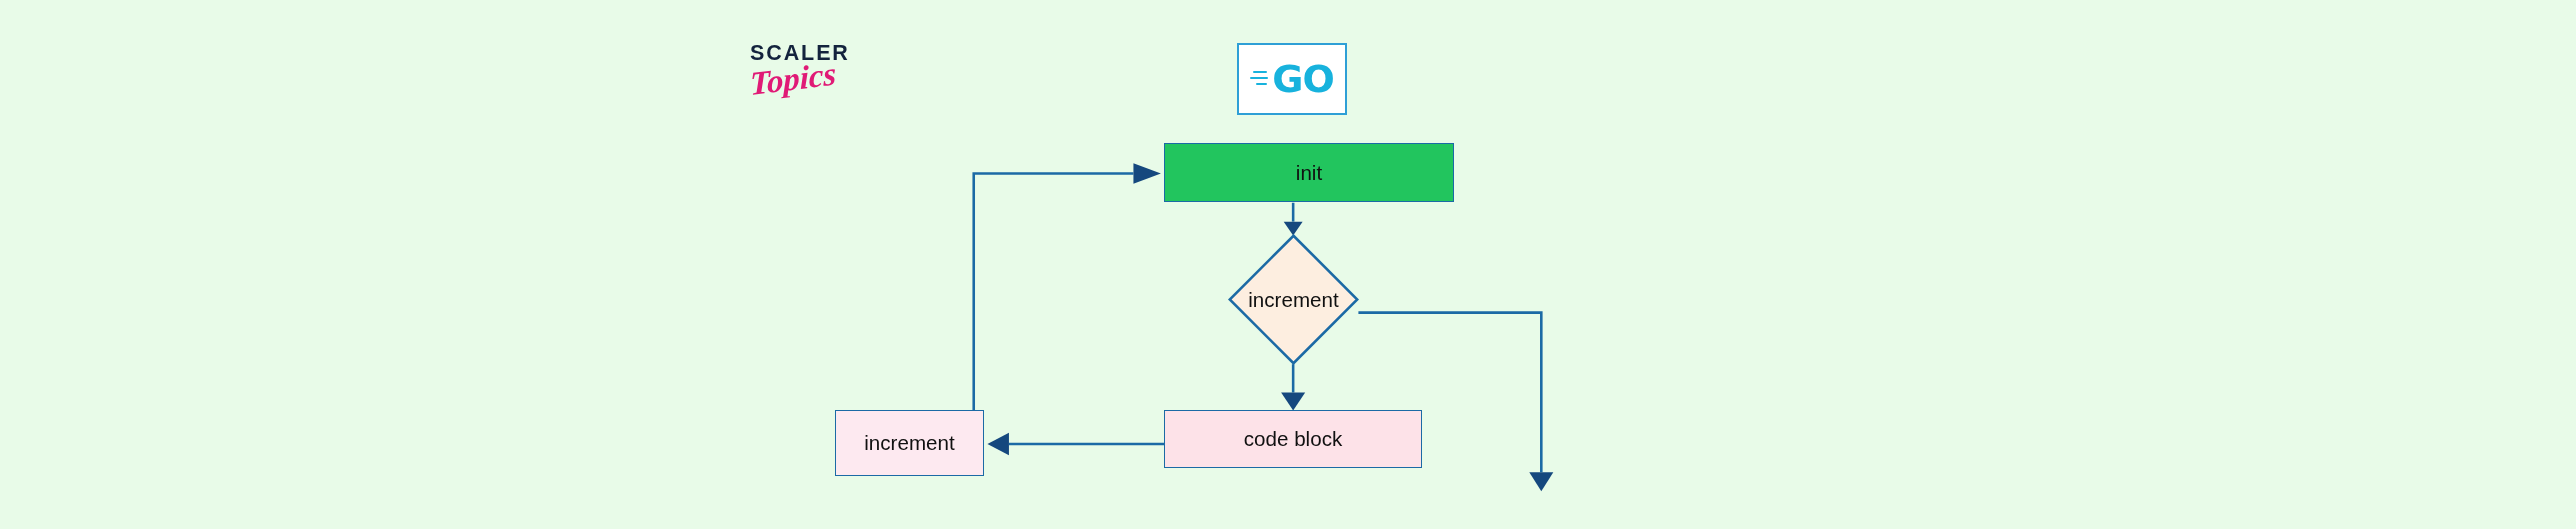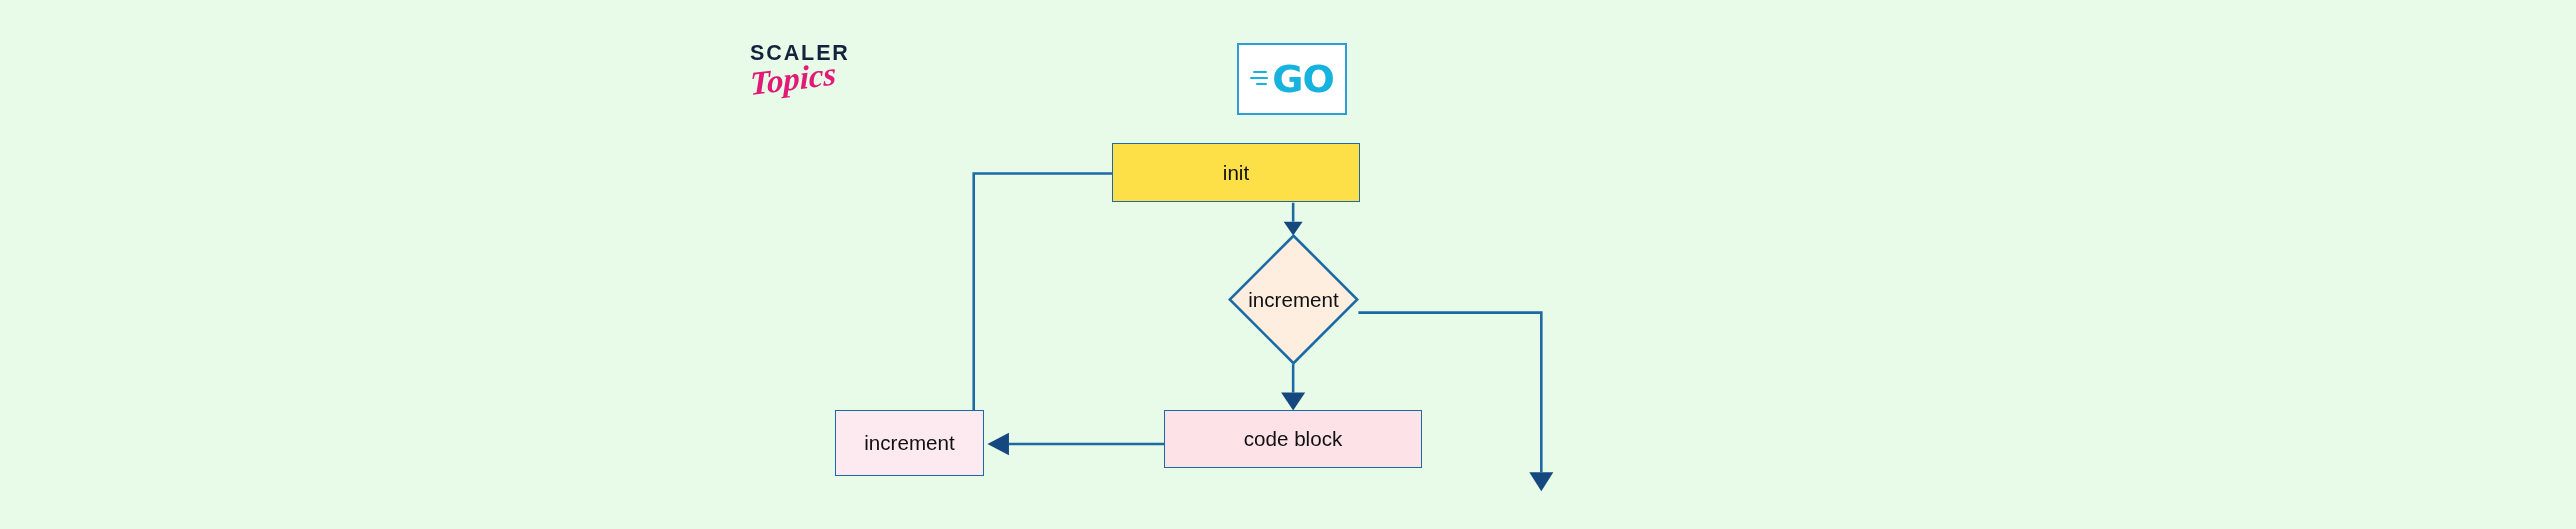--- a/index.html
+++ b/index.html
@@ -93,25 +93,25 @@
   #go-wordmark {
     font-family: "DejaVu Sans", sans-serif;
     font-weight: bold;
     font-size: 38px;
     line-height: 1;
     color: #17b2dd;
     letter-spacing: -0.9px;
   }
 
   #node-init {
-    left: 1112px;
+    left: 1164px;
     top: 143px;
-    width: 248px;
+    width: 290px;
     height: 59px;
-    background: #fde047;
+    background: #22c55e;
     border: 1.7px solid #1b6aa5;
   }
 
   #node-condition {
     left: 1228px;
     top: 234px;
     width: 131px;
     height: 131px;
   }
   #node-condition .diamond-shape {

